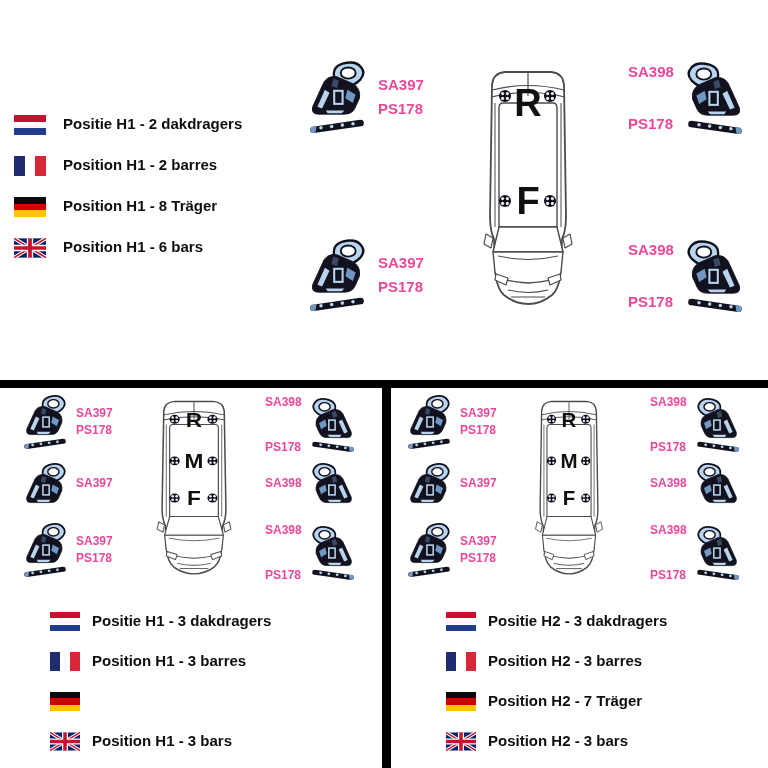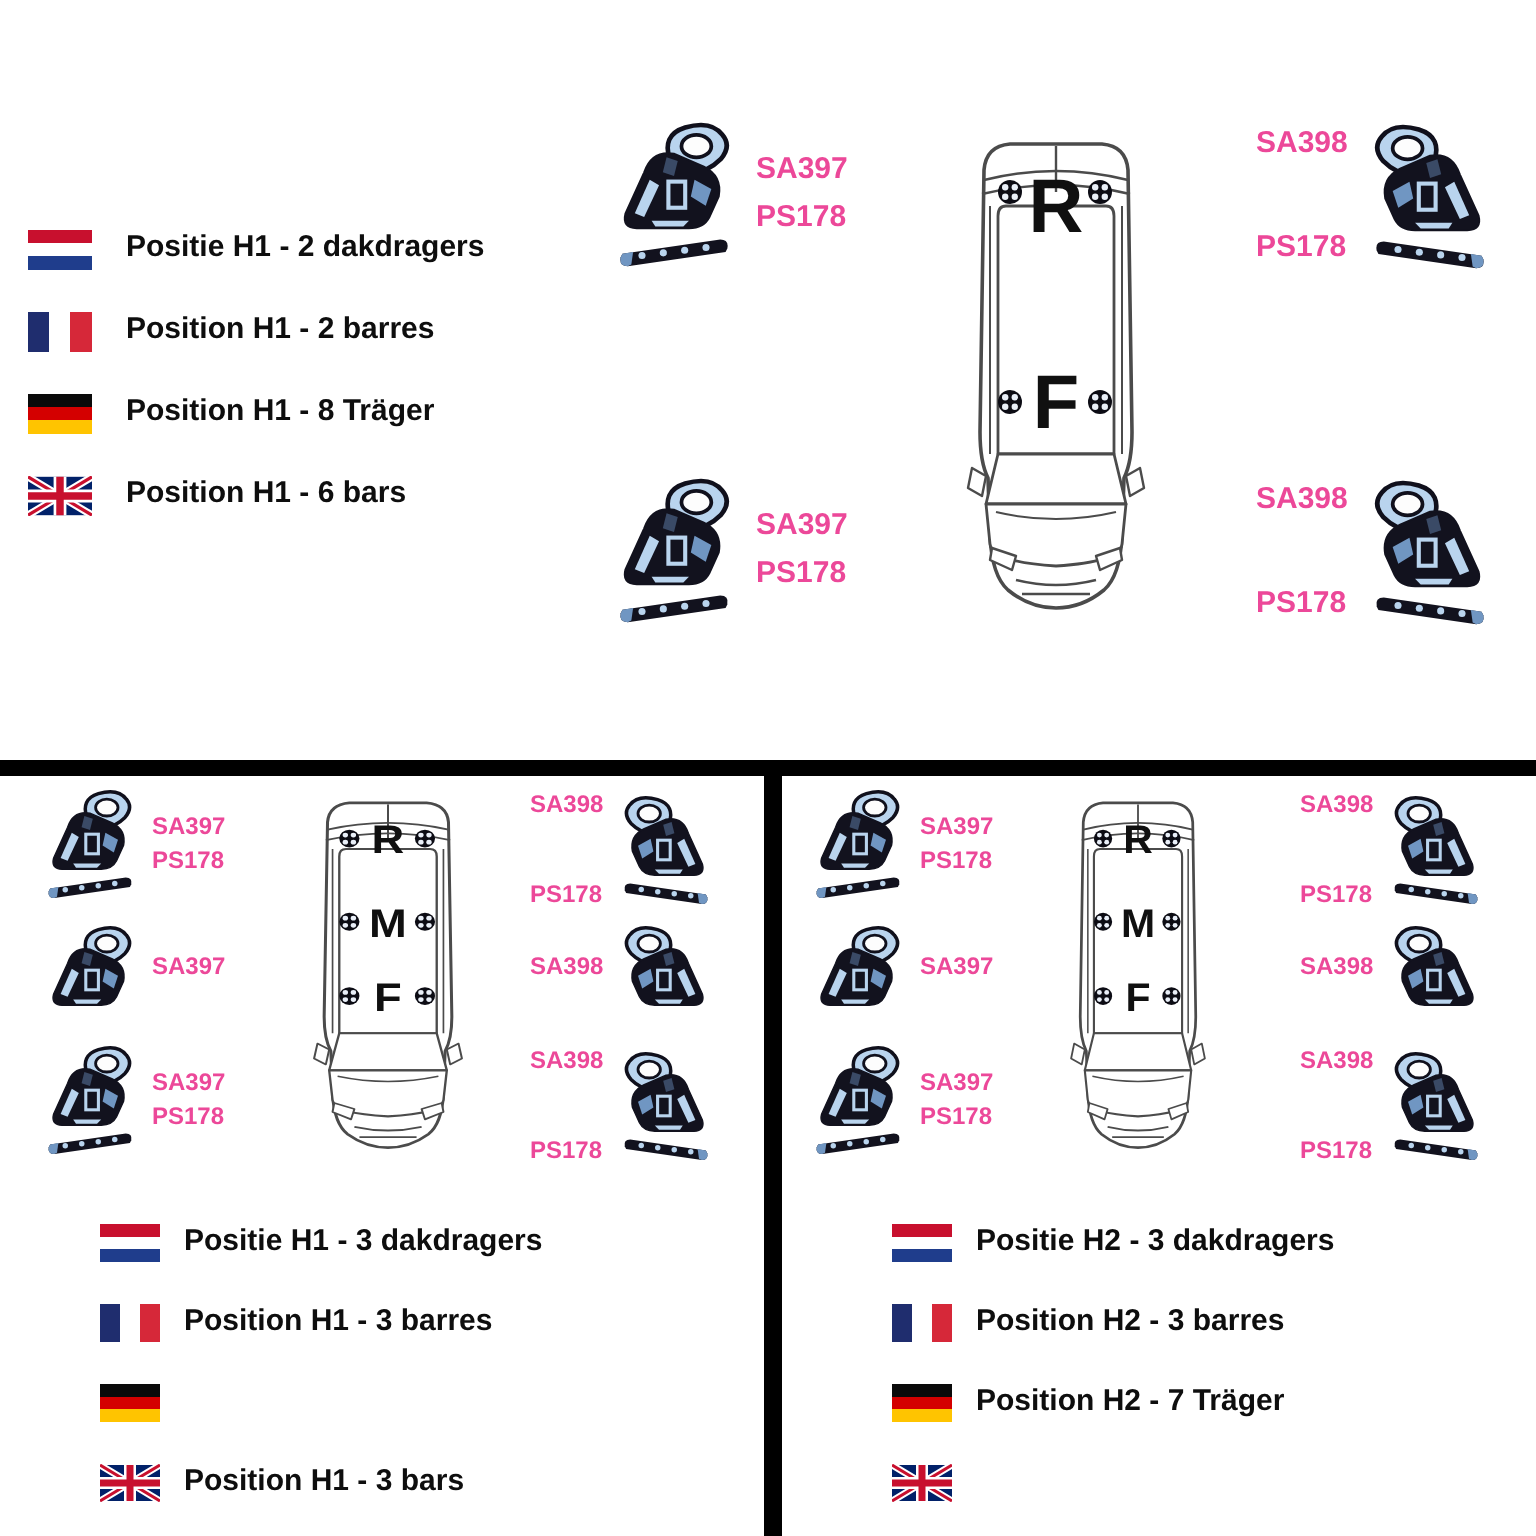--- a/index.html
+++ b/index.html
@@ -413,16 +413,17 @@
     <div class="legend-row">
       <span class="flag flag-de"></span>
       <span class="legend-label">Position H2 - 7 Träger</span>
     </div>
     <div class="legend-row">
       <span class="flag">
           <svg viewBox="0 0 60 36">
             <use href="#ukflag-g"></use>
           </svg>
         </span>
+      <span class="legend-label">Position H2 - 3 bars</span>
     </div>
   </div>
 
 </div>
 
 </body></html>

